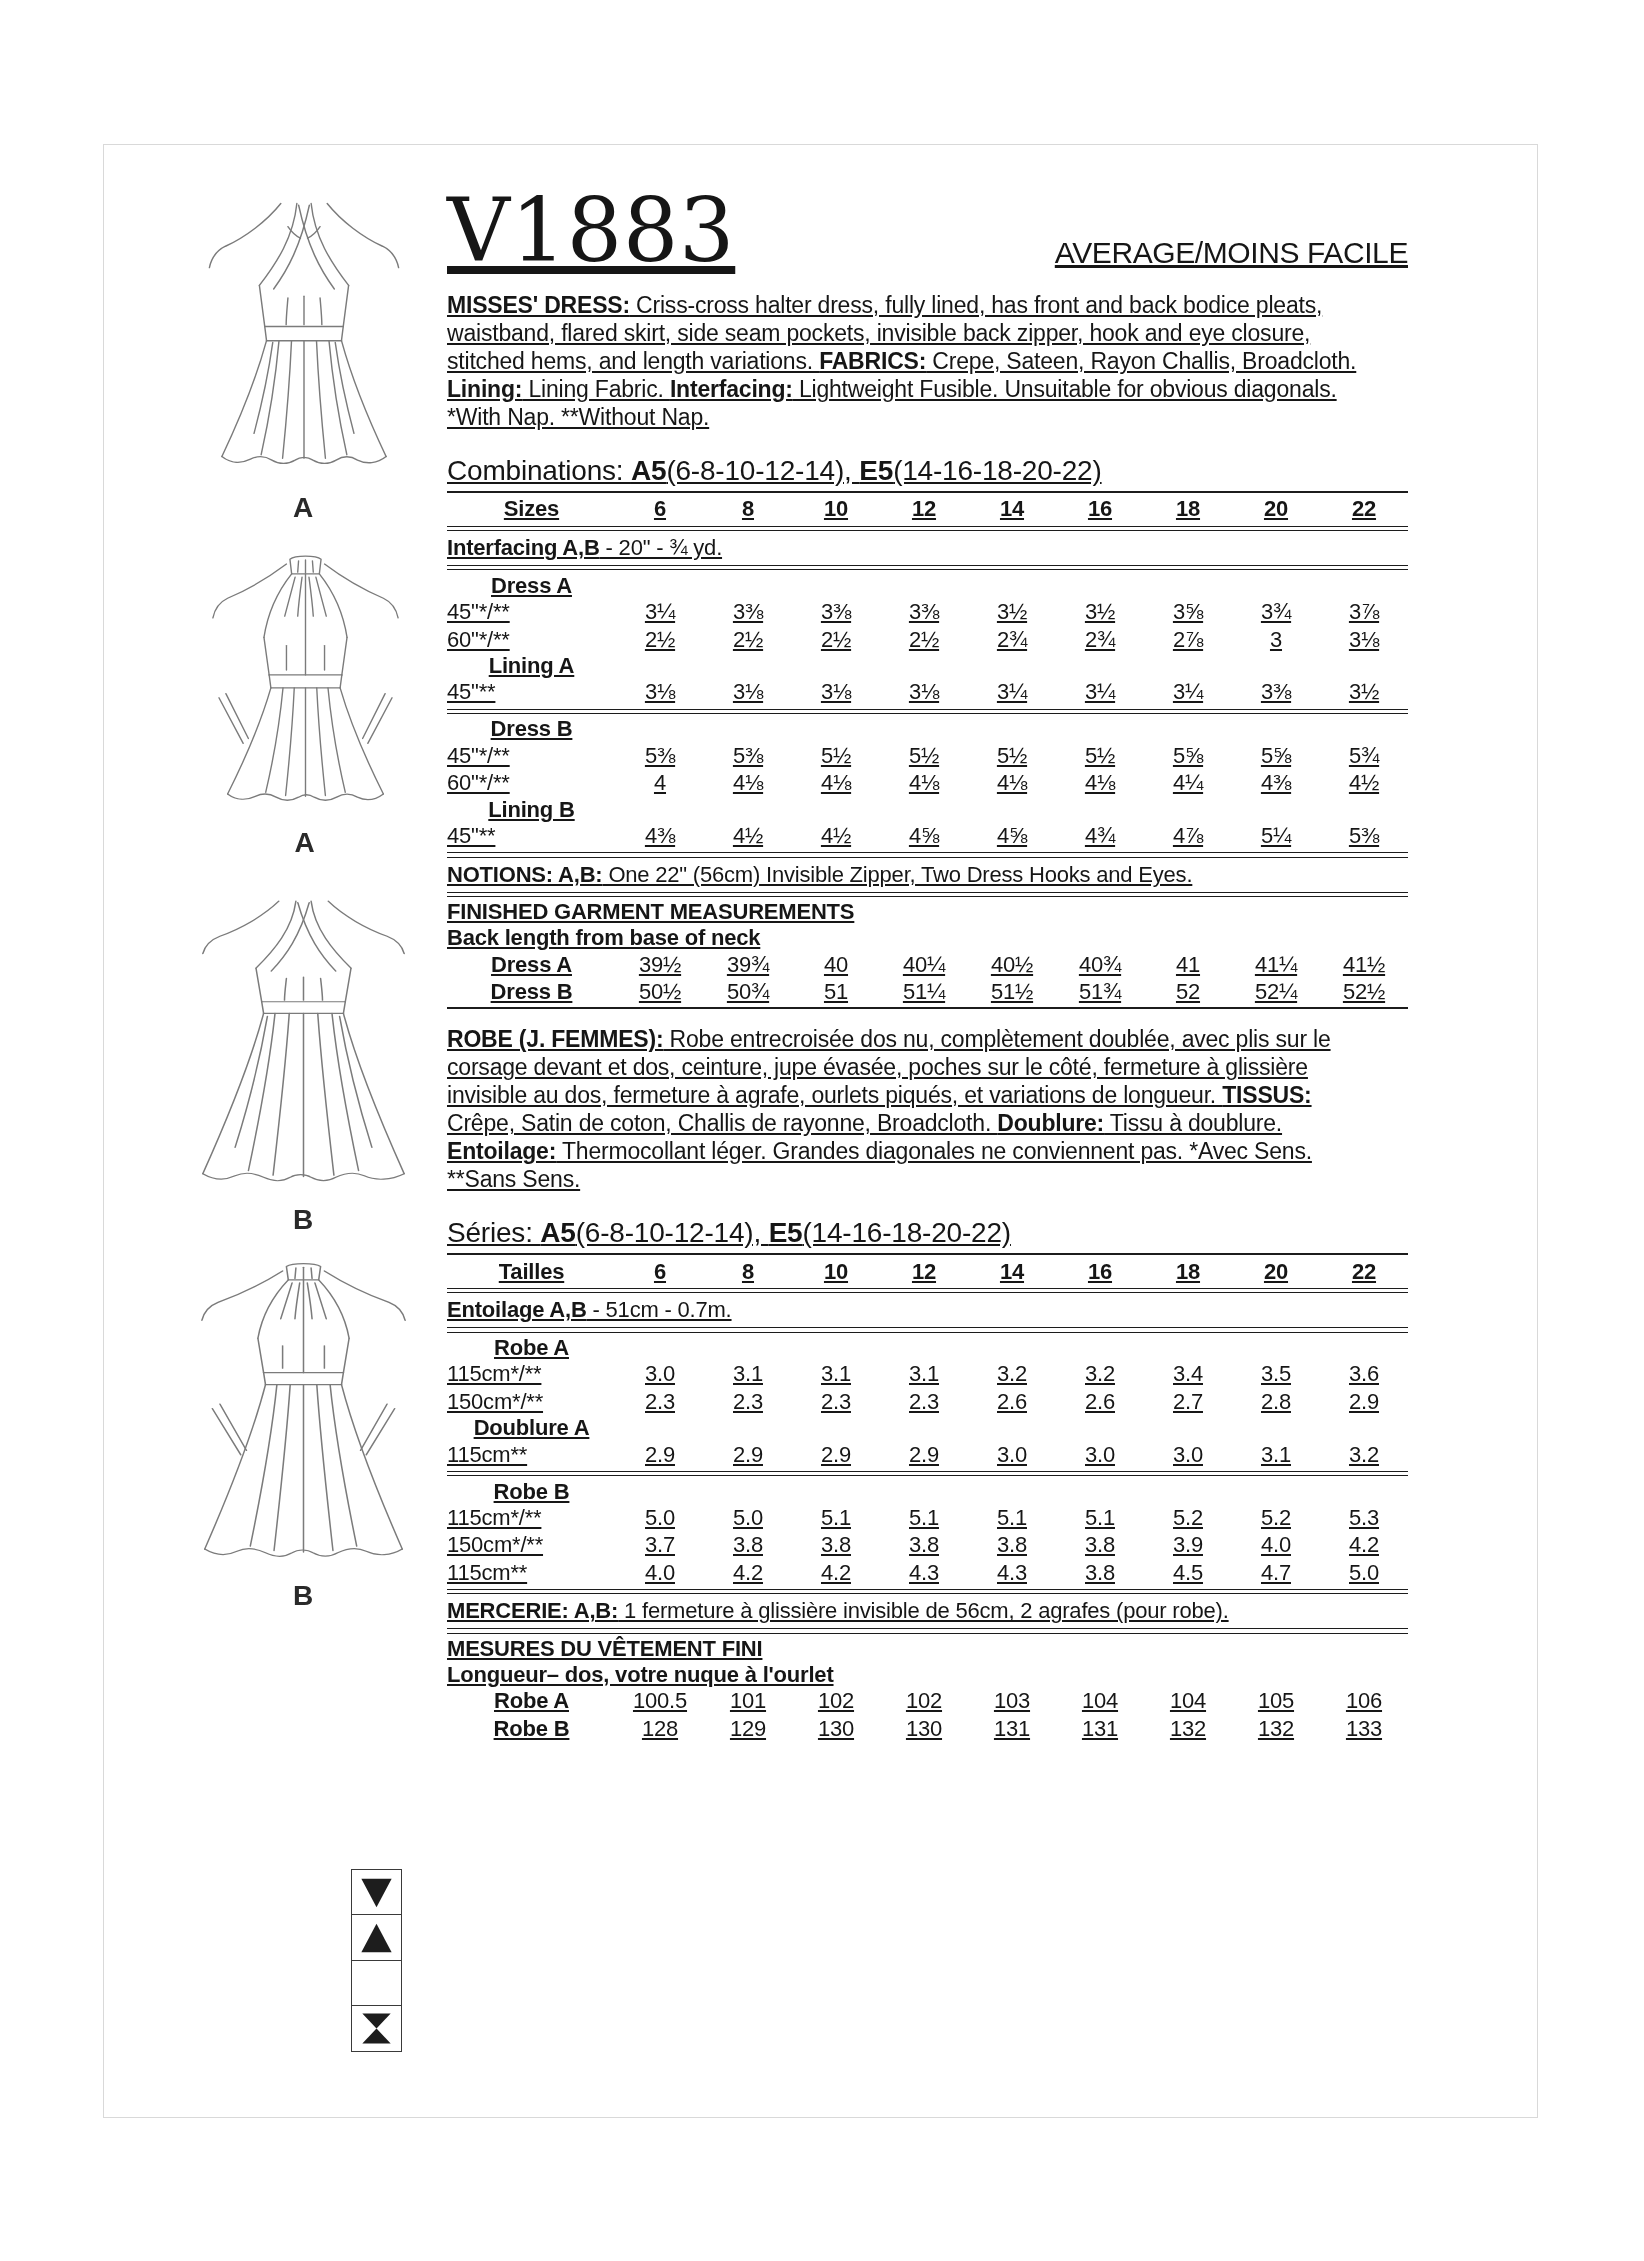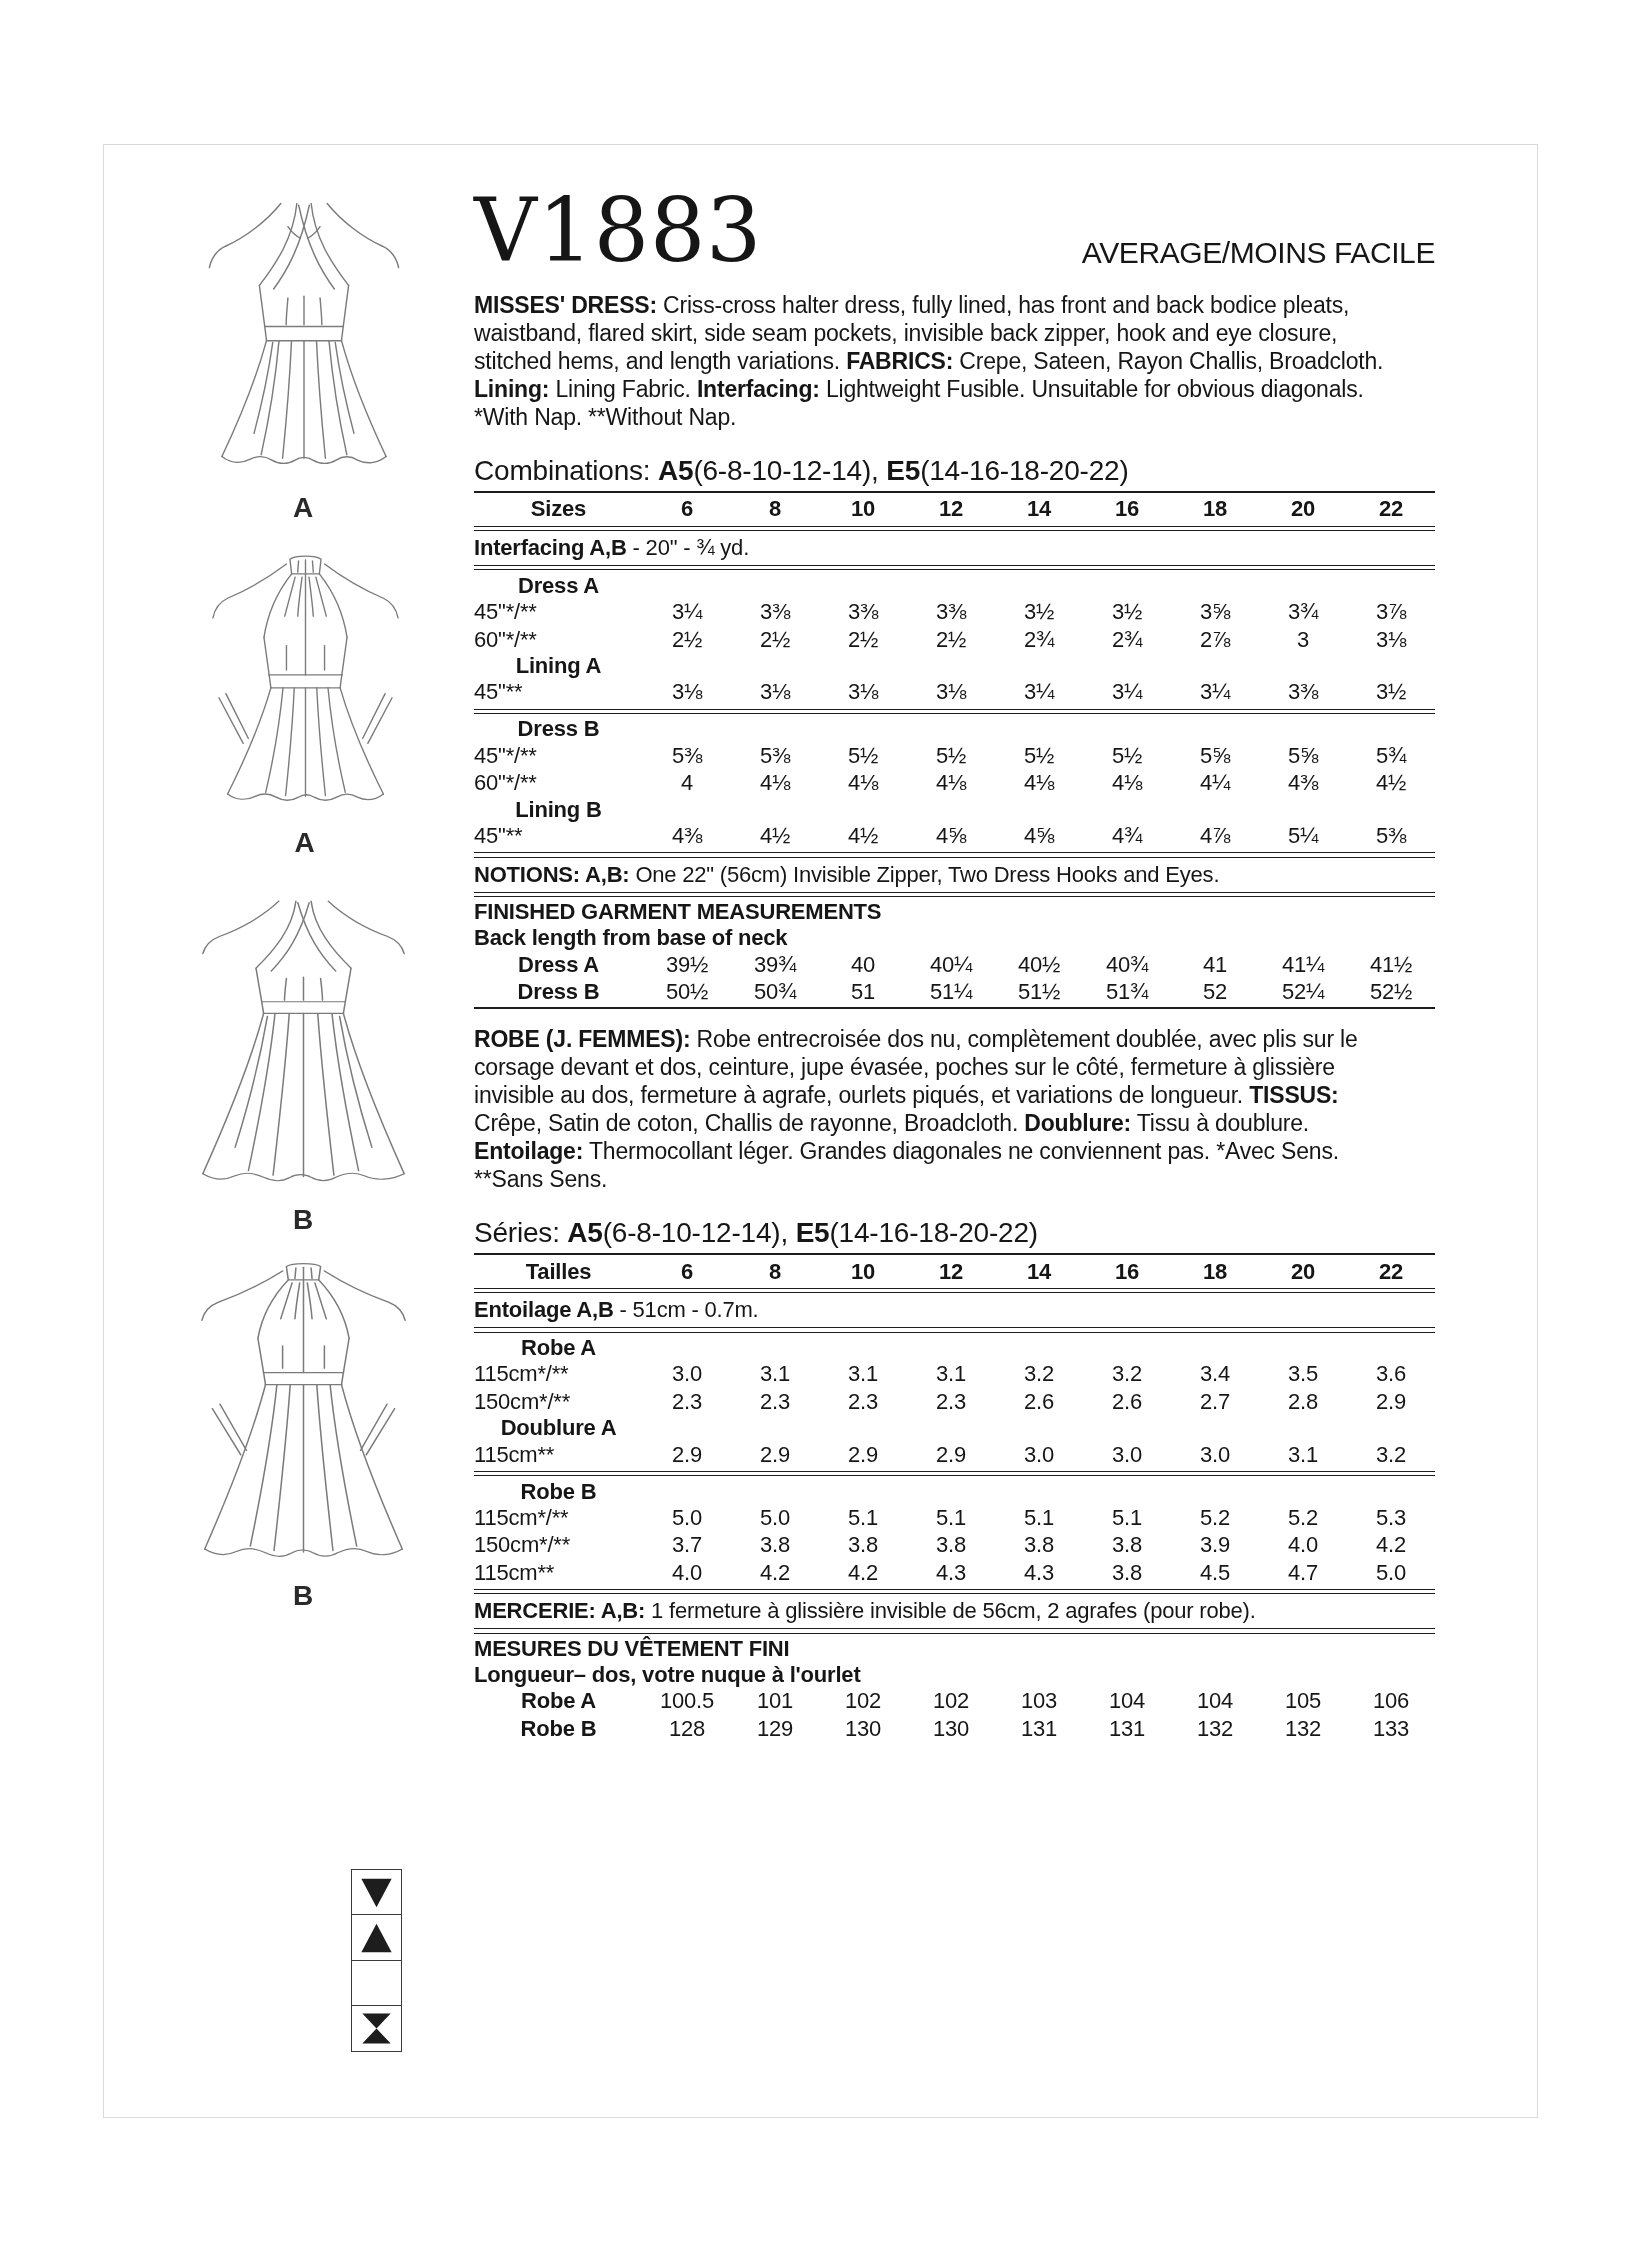--- a/index.html
+++ b/index.html
@@ -14,21 +14,21 @@
     font-family:"Liberation Sans","DejaVu Sans",sans-serif;
     color:var(--text);
     -webkit-font-smoothing:antialiased;
   }
   .page-frame{
     position:absolute;left:103px;top:144px;width:1433px;height:1972px;
     border:1.7px solid var(--page-border);
     background:#ffffff;
   }
   
-  .content{position:absolute;left:474px;top:177px;width:961px;}
+  .content{position:absolute;left:447px;top:177px;width:961px;text-decoration:underline;}
   .masthead{display:flex;justify-content:space-between;align-items:flex-end;height:96px;}
   .pattern-number{
     font-family:"DejaVu Serif","Liberation Serif",serif;
     font-size:87px;line-height:0.95;letter-spacing:0.8px;font-weight:400;
   }
   .difficulty{font-size:30px;letter-spacing:-0.4px;padding-bottom:3.4px;white-space:nowrap;text-align:right;}
   .desc{font-size:23px;line-height:28px;letter-spacing:-0.2px;margin-top:18px;width:934px;}
   .lead-line{font-size:28px;letter-spacing:-0.2px;margin-top:24px;margin-bottom:4.2px;}
   .desc b,.lead-line b{font-weight:bold;text-align:center;}
   

